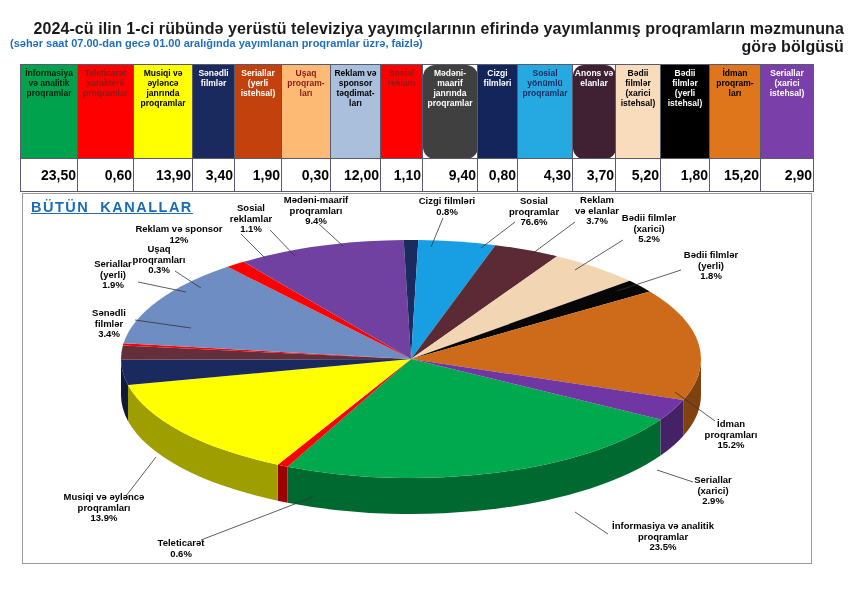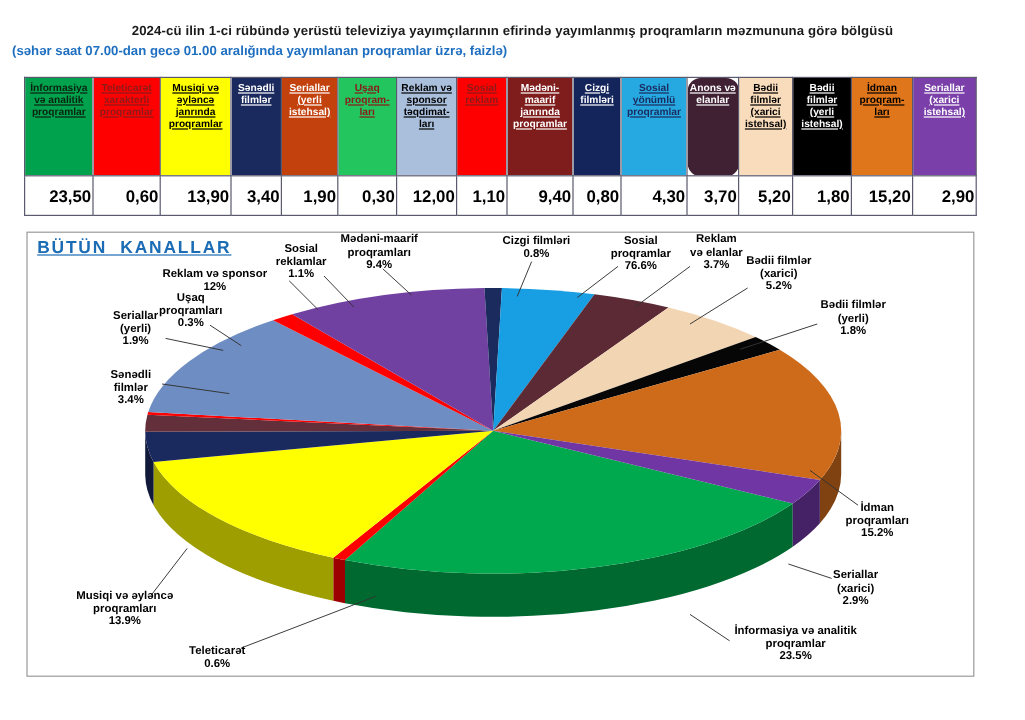--- a/index.html
+++ b/index.html
@@ -1,34 +1,34 @@
 <!DOCTYPE html>
 <html><head>
 <meta charset="utf-8">
 <style>
   html,body{margin:0;padding:0;}
   body{
     width:854px;height:600px;background:#ffffff;position:relative;
     font-family:"Liberation Sans",sans-serif;overflow:hidden;
   }
   .title{
-    position:absolute;top:20px;left:10px;width:834px;text-align:center;
-    font-size:11px;font-weight:bold;color:#1a1a1a;letter-spacing:.1px;
+    position:absolute;top:20px;left:10px;width:834px;text-align:right;
+    font-size:16px;font-weight:bold;color:#1a1a1a;letter-spacing:.1px;
   }
   .subtitle{
     position:absolute;top:37px;left:10px;width:834px;text-align:left;
     font-size:11px;font-weight:bold;
   }
   table.prog-table{
     position:absolute;left:20px;top:64px;border-collapse:collapse;table-layout:fixed;
   }
   table.prog-table td{border:1px solid #5a5a6e;overflow:hidden;}
   td.hcell{
     vertical-align:top;text-align:center;font-size:8.5px;font-weight:bold;
-    line-height:1.18;padding:3px 1px 0 1px;height:78px;text-decoration:underline;
+    line-height:1.18;padding:3px 1px 12px 1px;height:78px;
   }
   td.vcell{
     text-align:right;font-size:14px;font-weight:bold;color:#000;
     background:#fff;height:30px;vertical-align:middle;
   }
   .chart-box{
     position:absolute;left:22px;top:193px;width:788px;height:369px;
     border:1px solid #9a9a9a;background:#fff;
   }
   .chart-title{
@@ -66,24 +66,24 @@
       <col style="width: 51px;">
       <col style="width: 53px;">
     </colgroup>
   <tbody>
     <tr id="header-row">
         <td class="hcell" style="background: rgb(0, 162, 77); color: rgb(11, 34, 15);">İnformasiya və analitik proqramlar</td>
         <td class="hcell" style="background: rgb(255, 0, 0); color: rgb(139, 26, 26);">Teleticarət xarakterli proqramlar</td>
         <td class="hcell" style="background: rgb(255, 255, 0); color: rgb(0, 0, 0);">Musiqi və əyləncə janrında proqramlar</td>
         <td class="hcell" style="background: rgb(27, 42, 94); color: rgb(255, 255, 255); margin-top: 15px;">Sənədli filmlər</td>
         <td class="hcell" style="background: #c2410c; color: rgb(255, 255, 255);">Seriallar (yerli istehsal)</td>
-        <td class="hcell" style="background: #22c55e; color: rgb(139, 26, 26);">Uşaq proqram-ları</td>
+        <td class="hcell" style="background: #fdba74; color: rgb(139, 26, 26);">Uşaq proqram-ları</td>
         <td class="hcell" style="background: rgb(169, 191, 220); color: rgb(0, 0, 0);">Reklam və sponsor təqdimat-ları</td>
         <td class="hcell" style="background: rgb(255, 0, 0); color: rgb(139, 26, 26);">Sosial reklam</td>
-        <td class="hcell" style="background: #7f1d1d; color: rgb(255, 255, 255);">Mədəni-maarif janrında proqramlar</td>
+        <td class="hcell" style="background: #404040; color: rgb(255, 255, 255); border-radius: 12px;">Mədəni-maarif janrında proqramlar</td>
         <td class="hcell" style="background: rgb(20, 37, 92); color: rgb(255, 255, 255);">Cizgi filmləri</td>
         <td class="hcell" style="background: rgb(38, 169, 224); color: rgb(27, 42, 94);">Sosial yönümlü proqramlar</td>
         <td class="hcell" style="background: rgb(63, 33, 51); color: rgb(255, 255, 255); border-radius: 11px;">Anons və elanlar</td>
         <td class="hcell" style="background: rgb(249, 220, 187); color: rgb(0, 0, 0);">Bədii filmlər (xarici istehsal)</td>
         <td class="hcell" style="background: rgb(0, 0, 0); color: rgb(255, 255, 255);">Bədii filmlər (yerli istehsal)</td>
         <td class="hcell" style="background: rgb(224, 118, 27); color: rgb(0, 0, 0);">İdman proqram-ları</td>
         <td class="hcell" style="background: rgb(122, 63, 168); color: rgb(255, 255, 255);">Seriallar (xarici istehsal)</td>
       </tr>
     <tr id="value-row">
         <td class="vcell">23,50</td>

